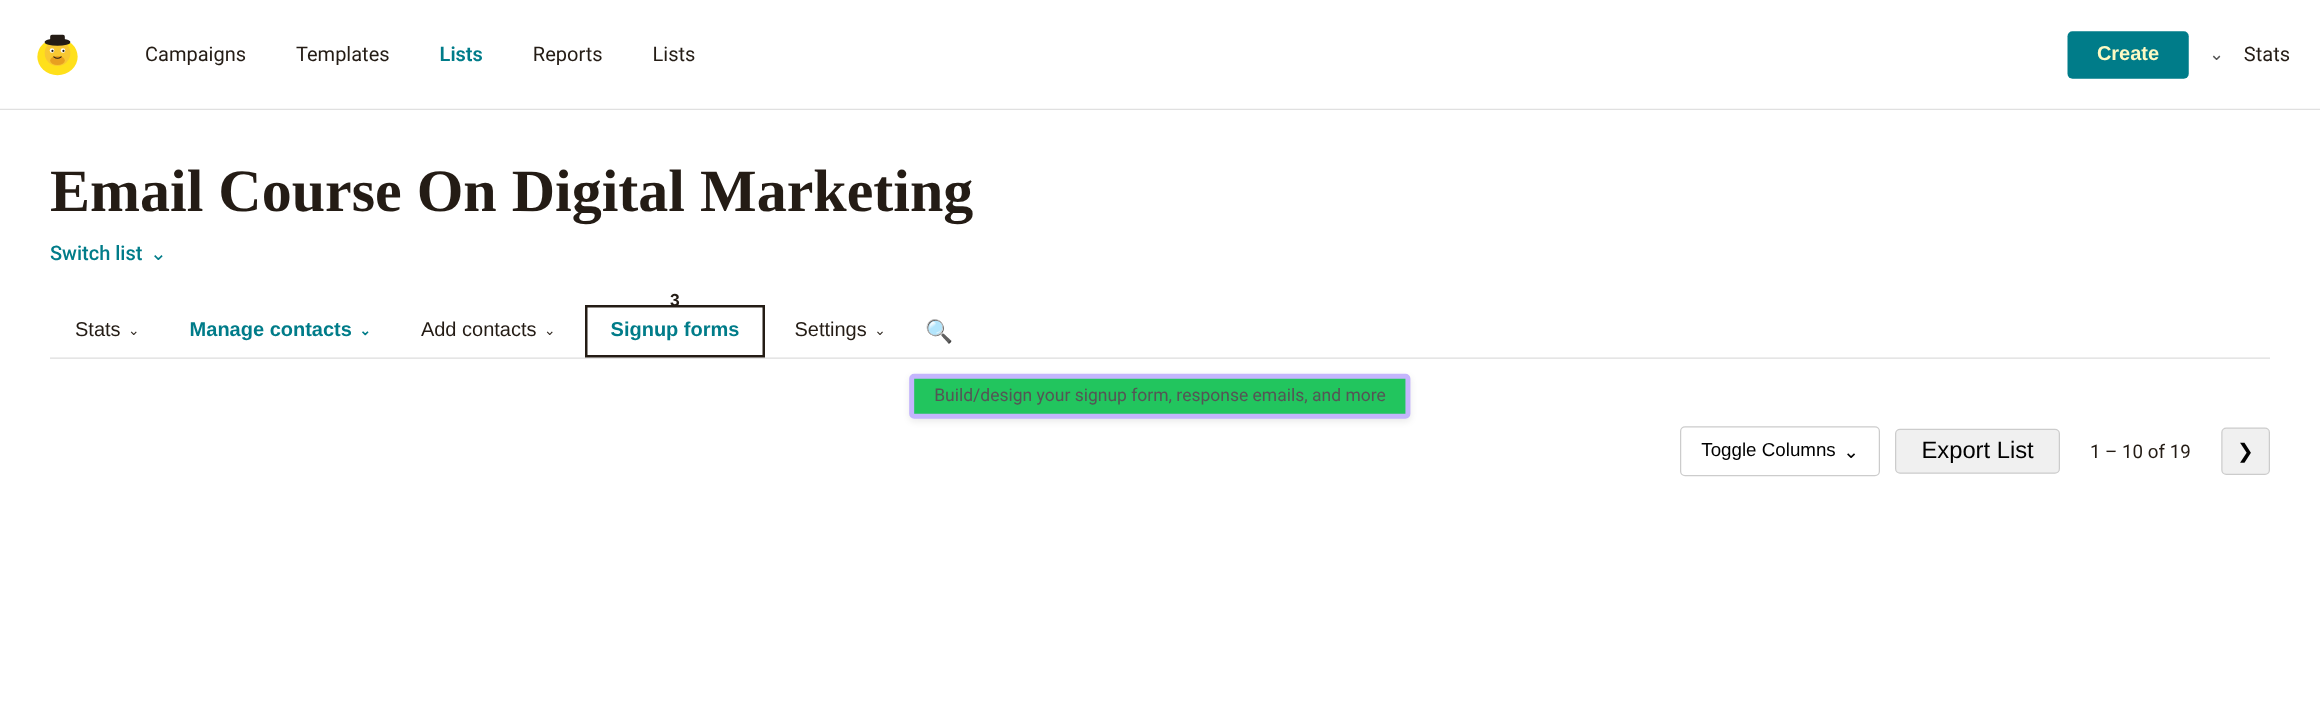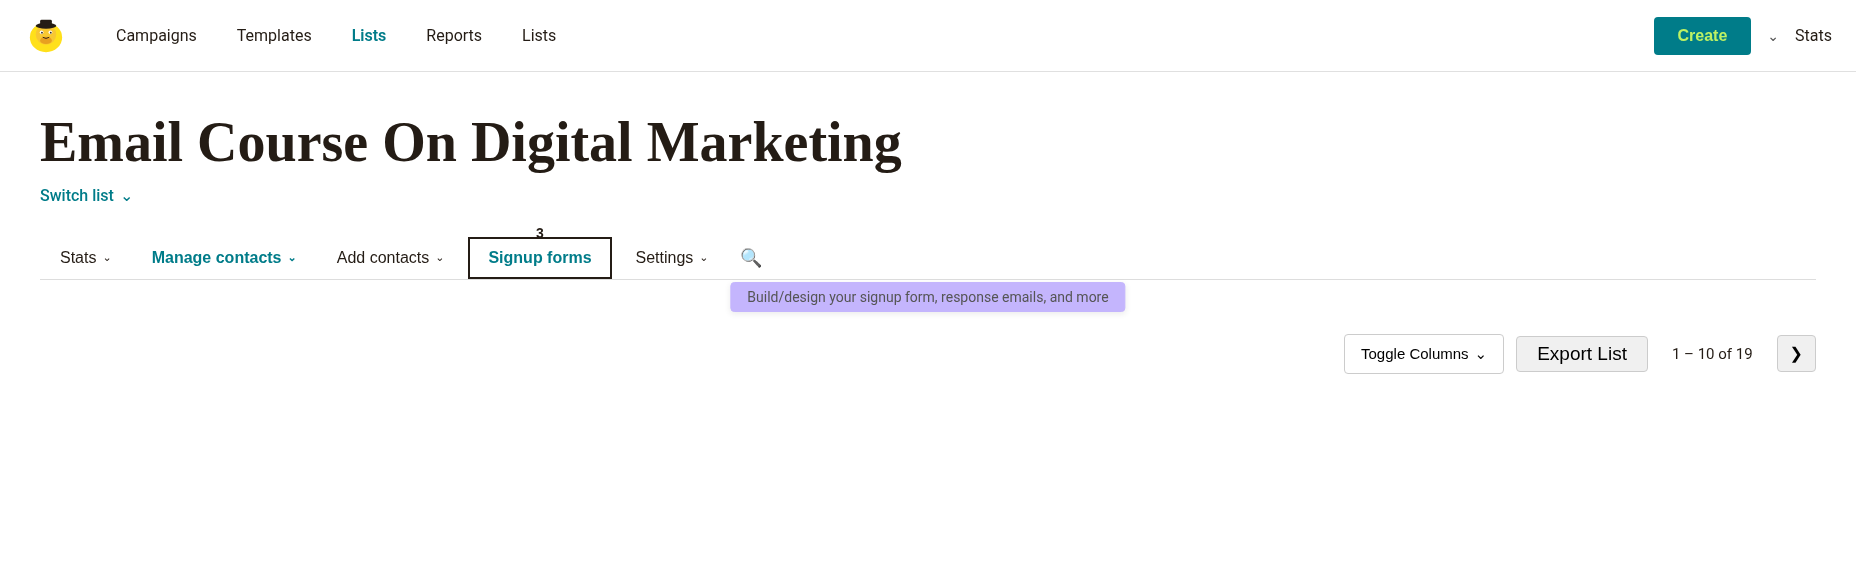--- a/index.html
+++ b/index.html
@@ -6,21 +6,21 @@
     body {
       font-family: -apple-system, BlinkMacSystemFont, 'Segoe UI', Roboto, Helvetica, Arial, sans-serif;
       background: #fff;
       color: #241c15;
     }
 
     
     .top-nav {
       display: flex;
       align-items: center;
-      height: 72px;
+      height: 88px;
       padding: 0 24px;
       border-bottom: 1px solid #e0e0e0;
       background: #fff;
     }
     .logo-area {
       display: flex;
       align-items: center;
       margin-right: 32px;
     }
     .logo-icon {
@@ -46,21 +46,21 @@
       font-weight: 600;
     }
     .nav-right {
       display: flex;
       align-items: center;
       gap: 16px;
       margin-left: auto;
     }
     .create-btn {
       background: #007c89;
-      color: #bef264;
+      color: #fef9c3;
       border: none;
       border-radius: 4px;
       padding: 10px 24px;
       font-size: 16px;
       font-weight: 600;
       cursor: pointer;
     }
     .nav-dropdown-arrow {
       font-size: 14px;
       color: #555;
@@ -70,21 +70,21 @@
       font-size: 16px;
       color: #241c15;
       cursor: pointer;
     }
 
     
     .page-content {
       padding: 40px 40px 0 40px;
     }
     .page-title {
-      font-size: 56px;
+      font-size: 48px;
       font-weight: 700;
       color: #241c15;
       font-family: Georgia, 'Times New Roman', serif;
       margin-bottom: 12px;
       line-height: 1.1;
     }
     .switch-list-link {
       display: inline-flex;
       align-items: center;
       gap: 6px;
@@ -157,32 +157,32 @@
     }
 
     
     .tooltip-row {
       display: flex;
       justify-content: center;
       padding: 8px 0;
       position: relative;
     }
     .tooltip-box {
-      background: #c4b5fd;
-      border: 1px solid #c4b5fd;
+      background: #22c55e;
+      border: 4px solid #c4b5fd;
       border-radius: 4px;
       padding: 6px 16px;
       font-size: 14px;
       color: #555;
       display: inline-block;
       box-shadow: 0 2px 6px rgba(0,0,0,0.08);
       position: absolute;
       left: 50%;
       transform: translateX(-50%);
-      top: 2px;
+      top: 12px;
       white-space: nowrap;
     }
 
     
     .bottom-bar {
       display: flex;
       align-items: center;
       justify-content: flex-end;
       padding: 14px 40px;
       gap: 12px;

